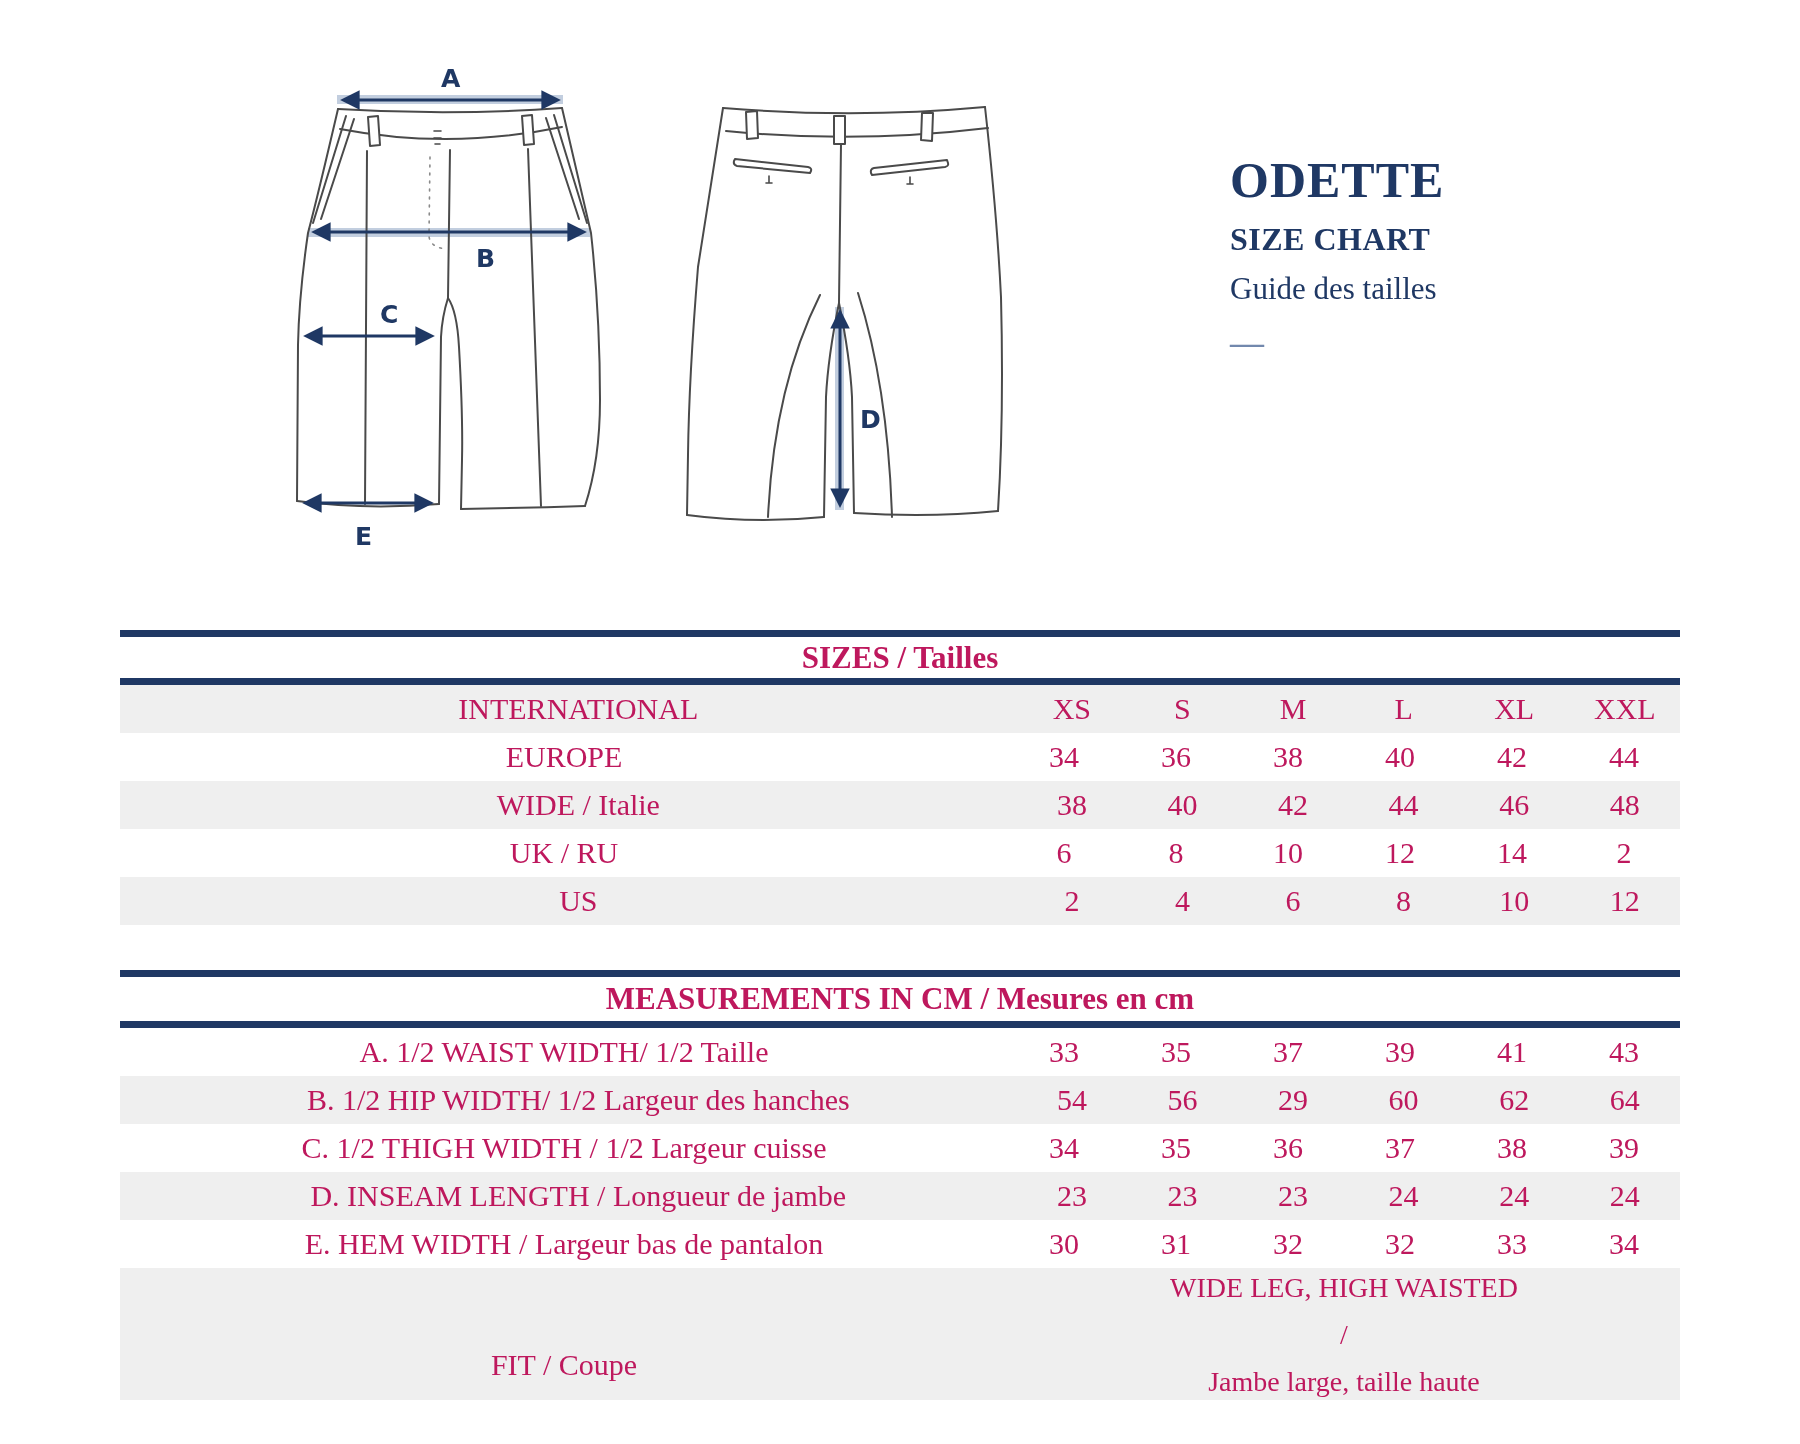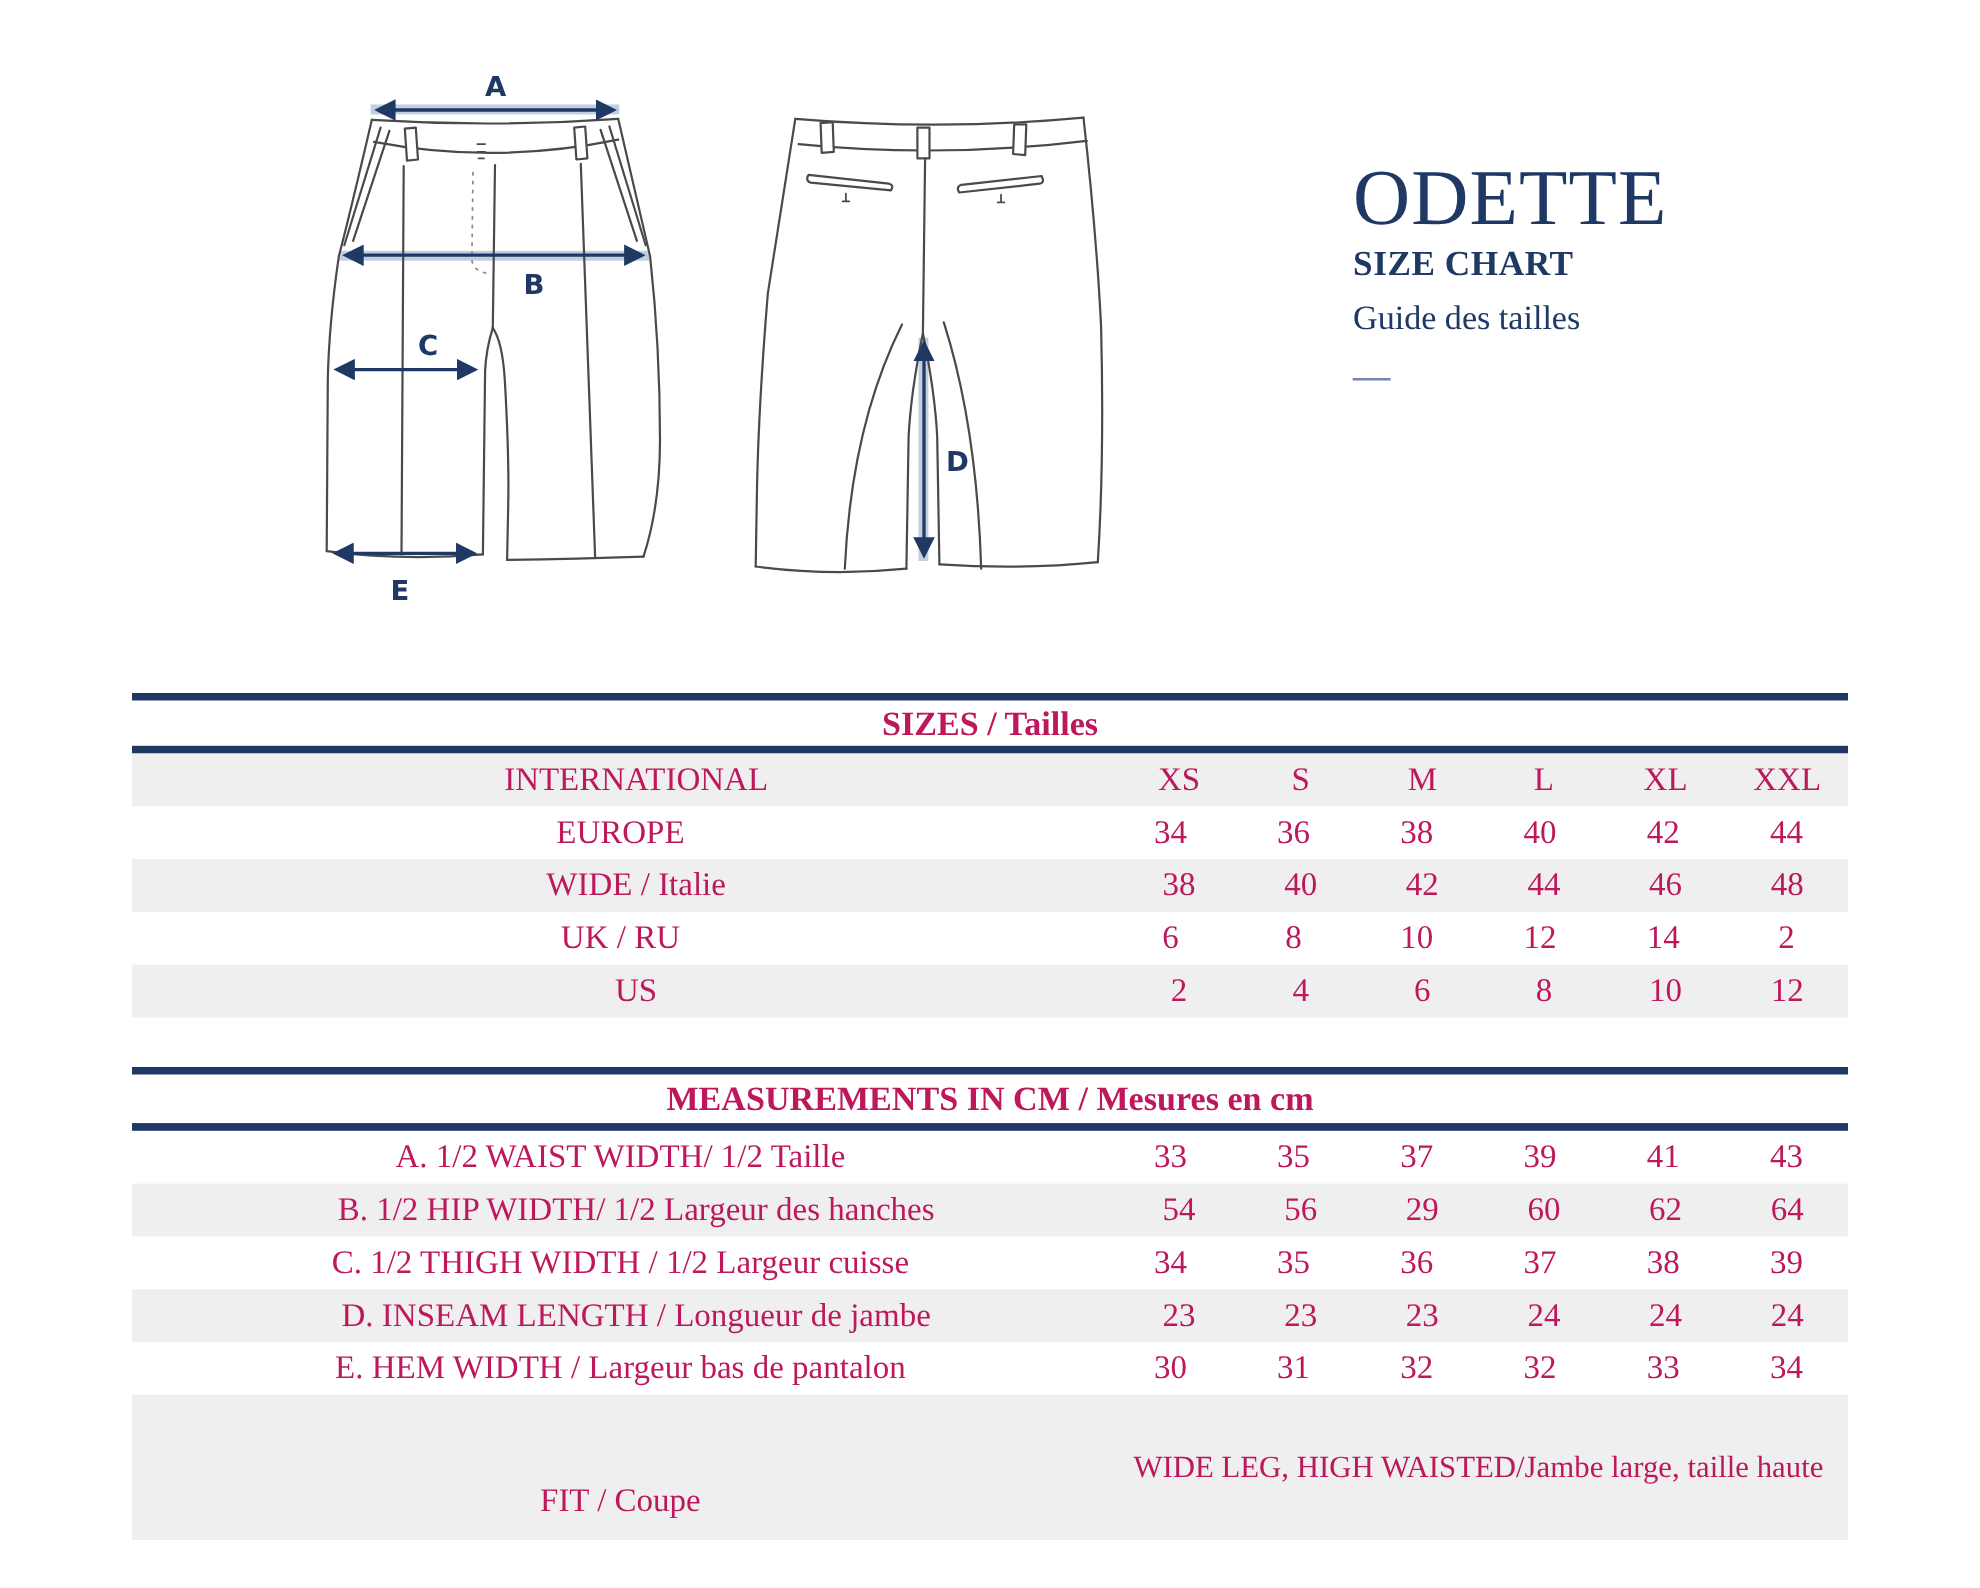--- a/index.html
+++ b/index.html
@@ -1,21 +1,21 @@
 <!DOCTYPE html>
 <html><head>
 <meta charset="utf-8">
 <style>
   html,body{margin:0;padding:0;}
   body{width:1800px;height:1444px;background:#ffffff;font-family:"Liberation Serif",serif;}
   .page{position:relative;width:1800px;height:1444px;background:#ffffff;overflow:hidden;}
 
   
   .title-block{position:absolute;left:1230px;top:148px;color:#1f3864;}
-  .product-title{font-size:72px;font-weight:normal;line-height:64px;letter-spacing:1px;text-align:right;}
+  .product-title{font-size:50px;font-weight:bold;line-height:64px;letter-spacing:1px;text-align:right;}
   .chart-label{font-size:32px;font-weight:bold;letter-spacing:.5px;margin-top:9px;}
   .subtitle{font-size:31px;margin-top:13px;}
   .divider-dash{margin-top:26px;font-size:34px;font-weight:bold;color:#7288ad;line-height:20px;}
 
   
   .drawing{position:absolute;}
   .garment{stroke:#4a4a4a;stroke-width:2;fill:none;stroke-linecap:round;stroke-linejoin:round;}
   .garment-thin{stroke:#8a8a8a;stroke-width:1.6;fill:none;stroke-linecap:round;}
   .arrow-line{stroke:#1f3864;stroke-width:3;fill:none;}
   .band{fill:#b7c5d9;opacity:.85;}
@@ -27,21 +27,21 @@
   .t-title{height:41px;display:flex;align-items:center;justify-content:center;
            font-weight:bold;font-size:31px;background:#ffffff;}
   .t2 .t-title{height:44px;}
   .trow{display:flex;height:48px;}
   .trow.alt{background:#efefef;padding-left:20px;}
   .cell-label{width:888px;display:flex;align-items:center;justify-content:center;font-size:30px;}
   .cell-val{width:112px;display:flex;align-items:center;justify-content:center;font-size:30px;}
   .fit-row{display:flex;height:132px;background:#efefef;}
   .fit-label{width:888px;display:flex;align-items:flex-end;justify-content:center;
              padding-bottom:18px;font-size:30px;box-sizing:border-box;}
-  .fit-value{width:672px;display:flex;flex-direction:row;align-items:center;
+  .fit-value{width:672px;display:flex;flex-direction:column;align-items:center;
              justify-content:center;font-size:28px;line-height:47px;}
 </style>
 </head>
 <body>
 
 <div class="page">
 
   <svg class="drawing" style="left:270px;top:55px;" width="350" height="500" viewBox="0 0 350 500">
     <defs>
       <marker id="ahf" viewBox="0 0 10 10" refX="8" refY="5" markerWidth="6.5" markerHeight="6.5" orient="auto-start-reverse">

